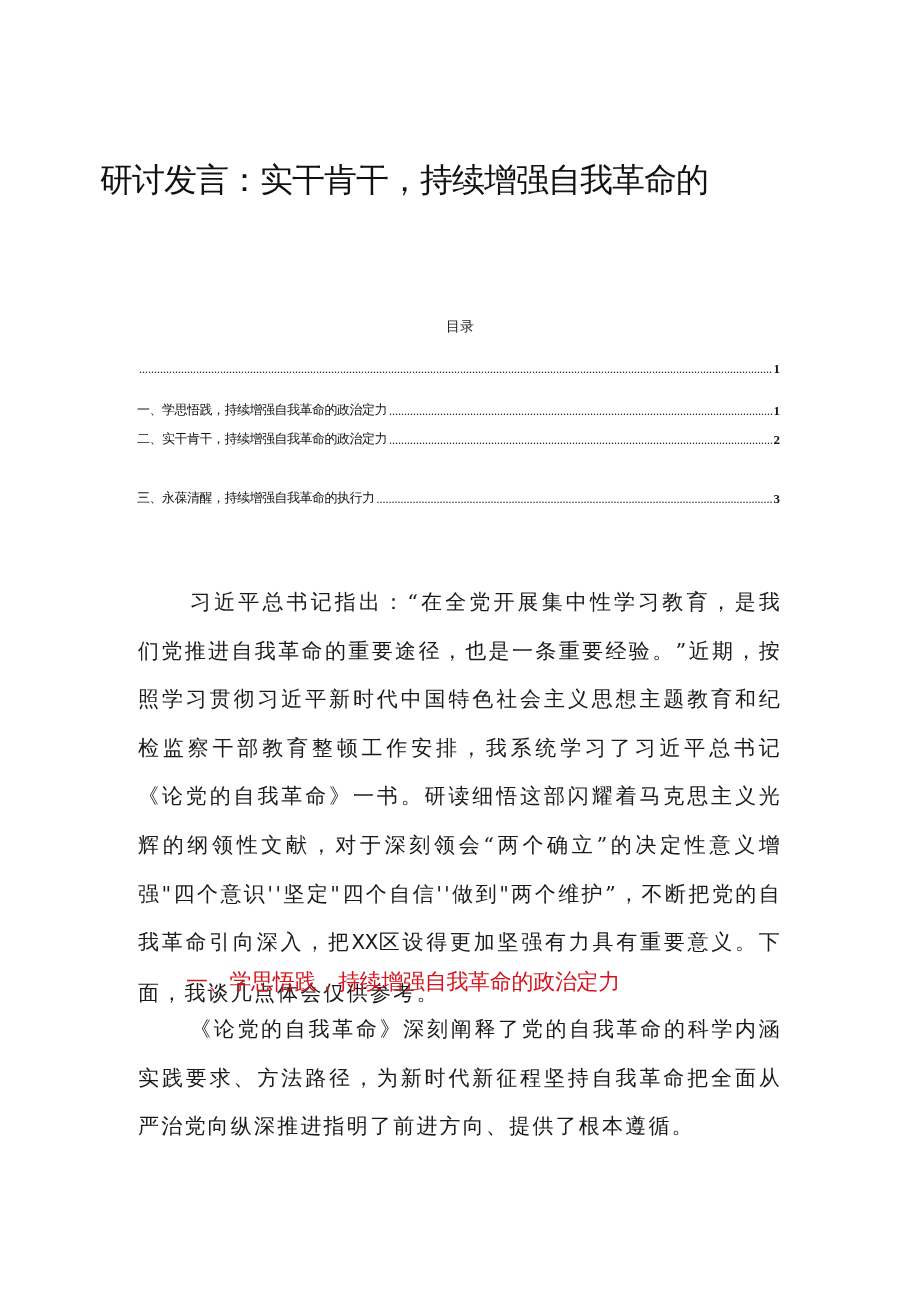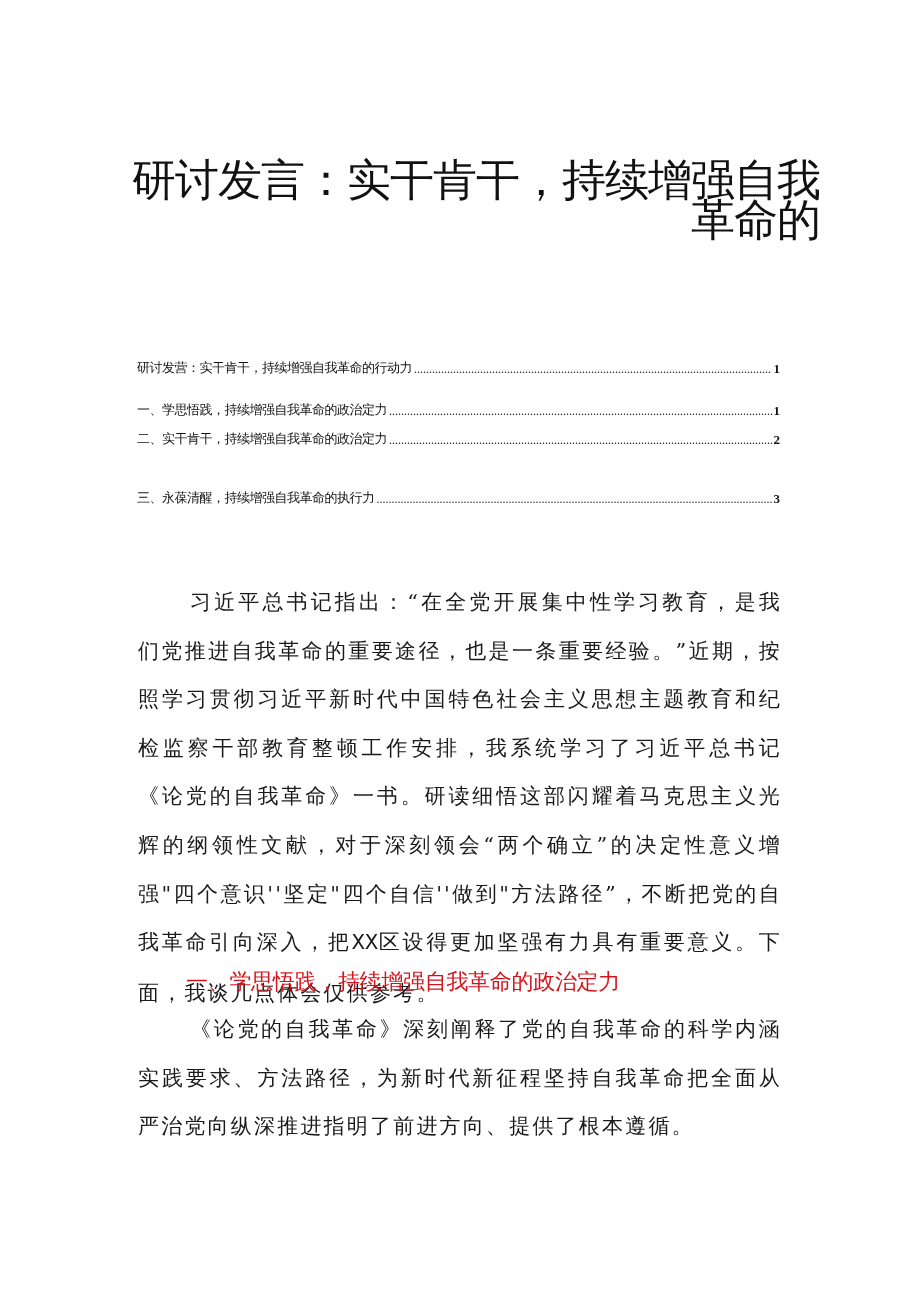--- a/index.html
+++ b/index.html
@@ -18,22 +18,22 @@
     .page {
       position: absolute;
       left: 0; top: 0;
       width: 920px; height: 1301px;
       background: #ffffff;
     }
     .title {
       position: absolute;
       left: 100px;
       width: 720px;
-      text-align: right;
-      font-size: 44px;
+      text-align: left;
+      font-size: 33px;
       line-height: 40px;
       font-family: "DejaVu Sans", sans-serif;
       letter-spacing: -1px;
       color: #111111;
     }
     .title.line1 { top: 160px; }
     .title.line2 { top: 233px; }
 
     .toc-heading {
       position: absolute;
@@ -112,43 +112,43 @@
       white-space: nowrap;
     }
   </style>
 </head>
 <body>
 
 <div class="page">
 
   <div class="title line1">研讨发言：实干肯干，持续增强自我革命的</div>
 
+  <div class="toc-heading">目录</div>
 
   <div class="toc">
     <div class="toc-row" style="top:357px">
-      <span class="toc-text">研讨发营：实干肯干，持续增强自我革命的行动力</span>
       <span class="toc-dots"></span>
       <span class="toc-page">1</span>
     </div>
     <div class="toc-row" style="top:399px">
       <span class="toc-text">一、学思悟践，持续增强自我革命的政治定力</span>
       <span class="toc-dots"></span>
       <span class="toc-page">1</span>
     </div>
     <div class="toc-row" style="top:428px">
       <span class="toc-text">二、实干肯干，持续增强自我革命的政治定力</span>
       <span class="toc-dots"></span>
       <span class="toc-page">2</span>
     </div>
     <div class="toc-row" style="top:487px">
       <span class="toc-text">三、永葆清醒，持续增强自我革命的执行力</span>
       <span class="toc-dots"></span>
       <span class="toc-page">3</span>
     </div>
   </div>
 
-  <div class="body-text p1"><span>习近平总书记指出：“在全党开展集中性学习教育，是我们党推进自我革命的重要途径，也是一条重要经验。”近期，按照学习贯彻习近平新时代中国特色社会主义思想主题教育和纪检监察干部教育整顿工作安排，我系统学习了习近平总书记《论党的自我革命》一书。研读细悟这部闪耀着马克思主义光辉的纲领性文献，对于深刻领会“两个确立”的决定性意义增强"四个意识''坚定"四个自信''做到"方法路径”，不断把党的自我革命引向深入，把</span><span class="xx">XX</span><span>区设得更加坚强有力具有重要意义。下面，我谈几点体会仅供参考。</span></div>
+  <div class="body-text p1"><span>习近平总书记指出：“在全党开展集中性学习教育，是我们党推进自我革命的重要途径，也是一条重要经验。”近期，按照学习贯彻习近平新时代中国特色社会主义思想主题教育和纪检监察干部教育整顿工作安排，我系统学习了习近平总书记《论党的自我革命》一书。研读细悟这部闪耀着马克思主义光辉的纲领性文献，对于深刻领会“两个确立”的决定性意义增强"四个意识''坚定"四个自信''做到"两个维护”，不断把党的自我革命引向深入，把</span><span class="xx">XX</span><span>区设得更加坚强有力具有重要意义。下面，我谈几点体会仅供参考。</span></div>
 
   <div class="section-heading">一、学思悟践，持续增强自我革命的政治定力</div>
 
   <div class="body-text p2">《论党的自我革命》深刻阐释了党的自我革命的科学内涵实践要求、方法路径，为新时代新征程坚持自我革命把全面从严治党向纵深推进指明了前进方向、提供了根本遵循。</div>
 
 </div>
 
 </body></html>

